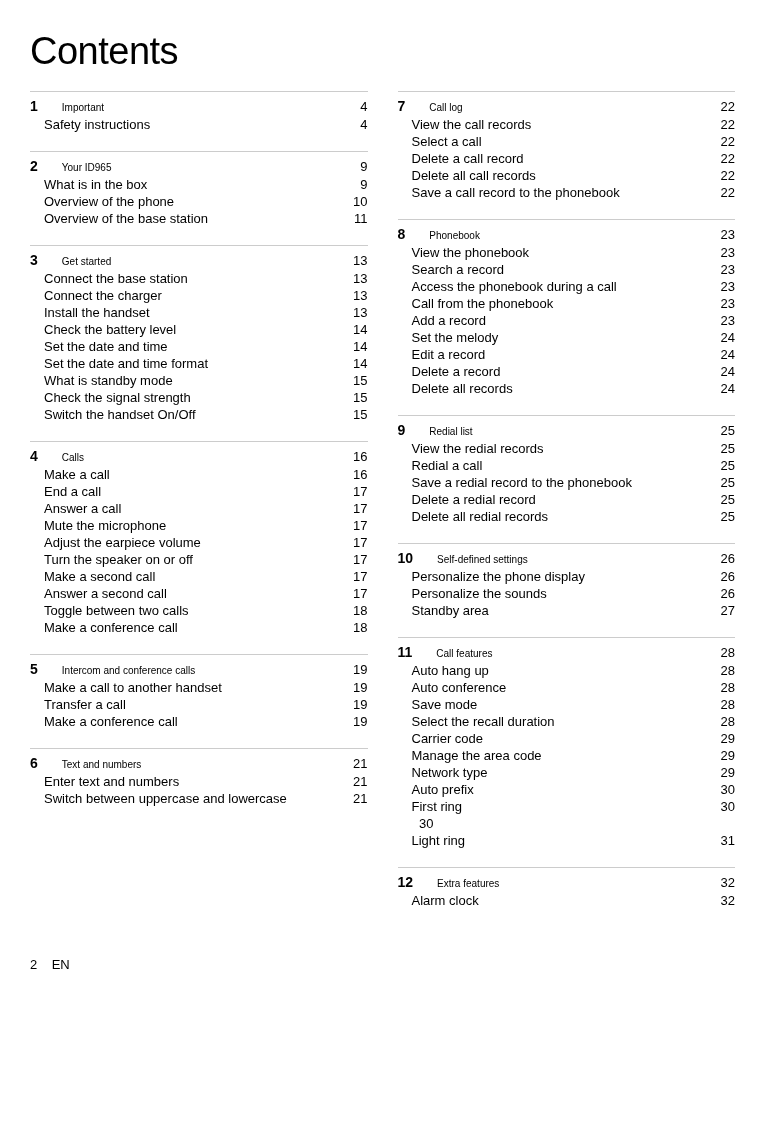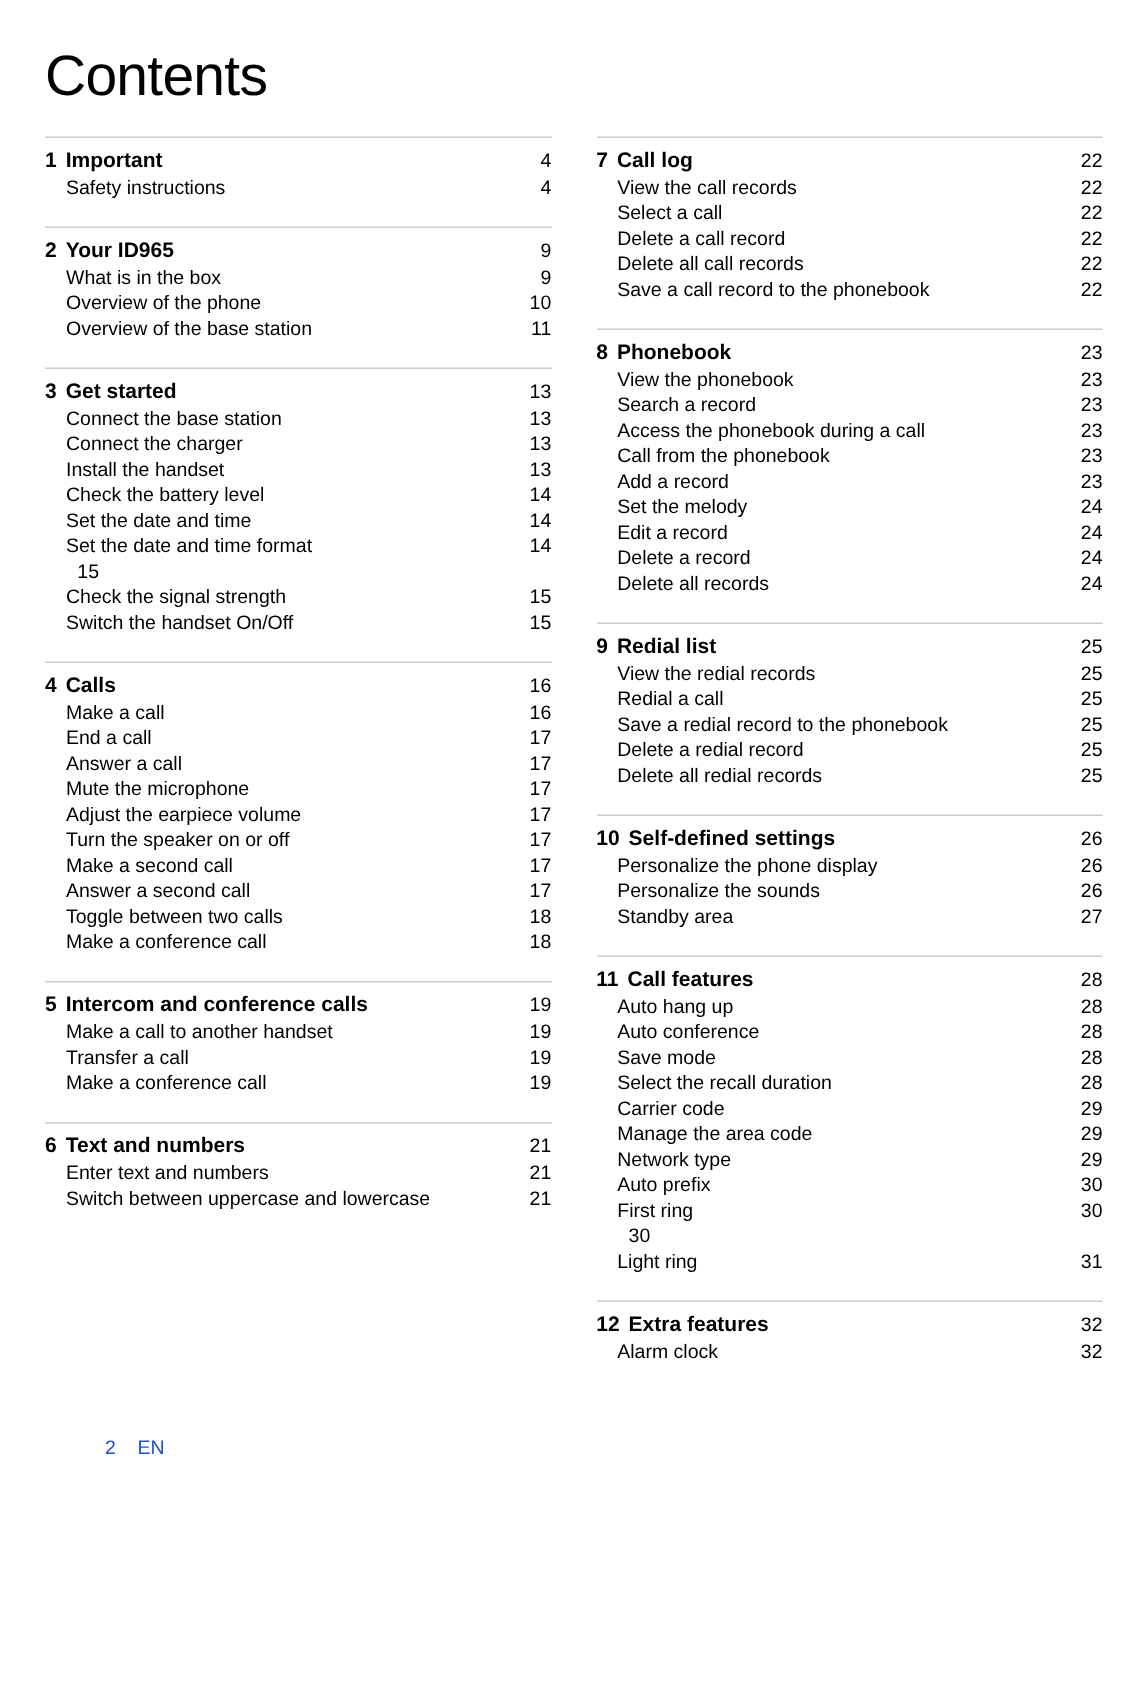--- a/index.html
+++ b/index.html
@@ -30,22 +30,23 @@
       border-top: 1.5px solid #ccc;
       padding-top: 6px;
     }
     .section-header {
       display: flex;
       justify-content: space-between;
       align-items: baseline;
       margin-bottom: 2px;
     }
     .section-title {
-      font-weight: bold;
-      font-size: 14px;
+      font-weight: normal;
+      font-size: 10px;
+      margin-left: 18px;
     }
     .section-num {
       font-weight: bold;
       font-size: 14px;
       margin-right: 6px;
     }
     .section-page {
       font-size: 13px;
     }
     .entry {
@@ -59,22 +60,21 @@
       flex: 1;
     }
     .entry-page {
       min-width: 22px;
       text-align: right;
       font-size: 13px;
     }
     .footer {
       margin-top: 30px;
       font-size: 13px;
-      color: #1d4ed8;
-      margin-left: 40px;
+      color: #000000;
     }
   </style>
 </head>
 <body>
 
 <h1 class="main-title">Contents</h1>
 
 <div class="two-col">
   <div class="col" id="left-col">
       <div class="section">
@@ -128,20 +128,21 @@
         </div>
         <div class="entry">
           <span class="entry-text">Set the date and time</span>
           <span class="entry-page">14</span>
         </div>
         <div class="entry">
           <span class="entry-text">Set the date and time format</span>
           <span class="entry-page">14</span>
         </div>
         <div class="entry">
+          <span class="entry-text">What is standby mode</span>
           <span class="entry-page">15</span>
         </div>
         <div class="entry">
           <span class="entry-text">Check the signal strength</span>
           <span class="entry-page">15</span>
         </div>
         <div class="entry">
           <span class="entry-text">Switch the handset On/Off</span>
           <span class="entry-page">15</span>
         </div>

